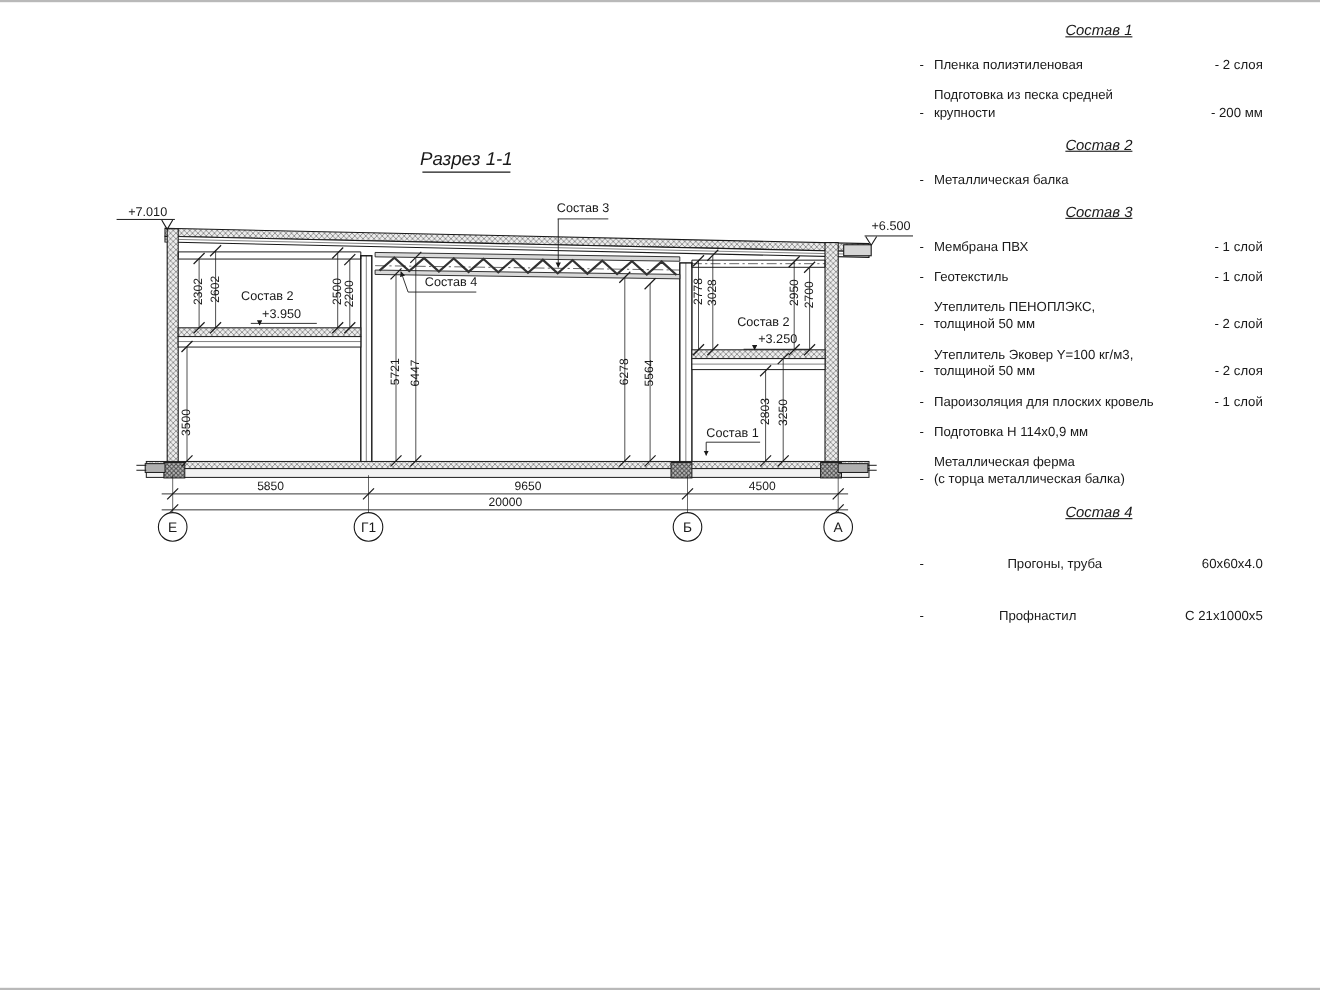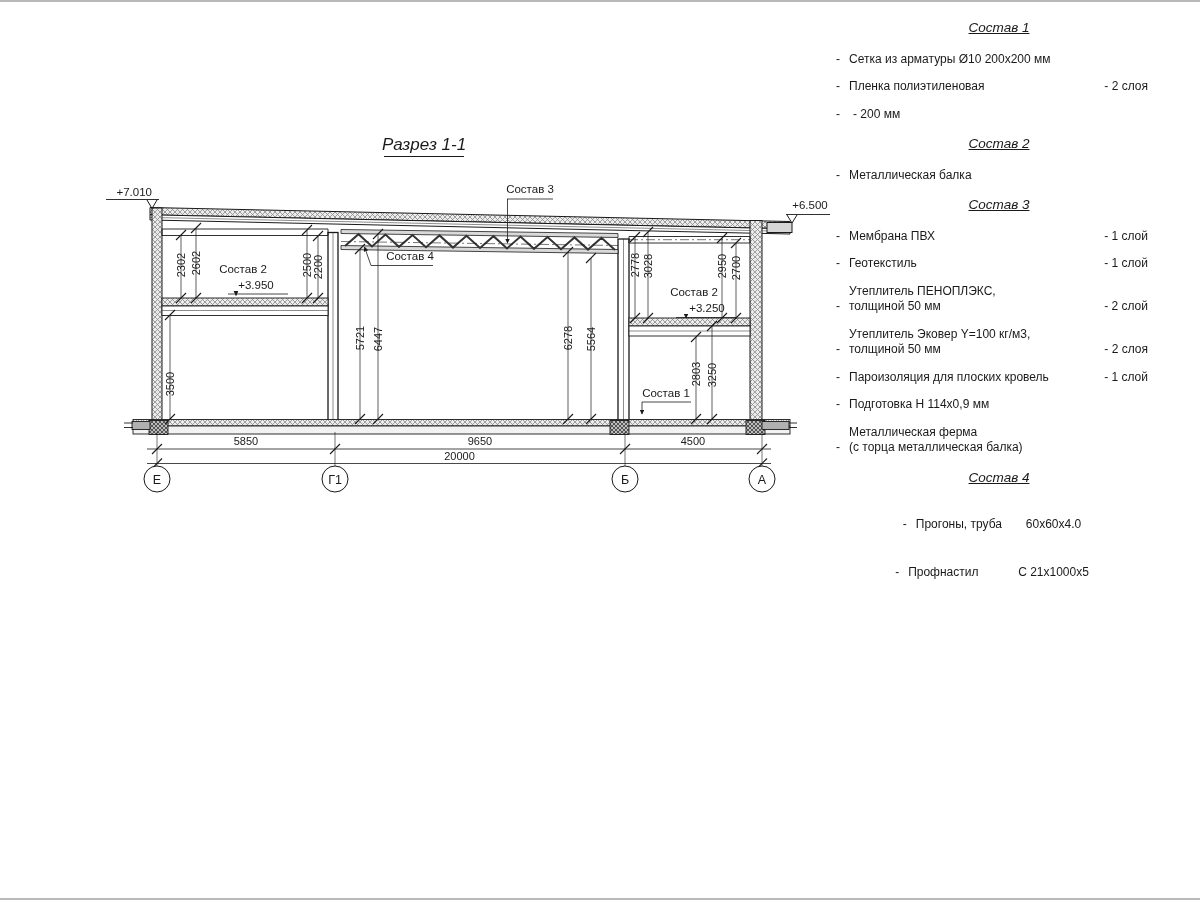--- a/index.html
+++ b/index.html
@@ -15,21 +15,21 @@
   .axisLbl{font-size:12.5px;}
   .legend{position:absolute;left:836px;top:18px;width:312px;font-size:12px;line-height:15.5px;}
   .section-title{font-style:italic;font-size:13.5px;text-decoration:underline;
     text-align:center;margin:0 0 16px;padding-left:14px;font-weight:normal;}
   .section + .section .section-title{margin-top:14px;}
   .item{display:flex;align-items:flex-end;margin-bottom:12px;}
   .dash{flex:0 0 13px;}
   .dash::before{content:"-";}
   .itext{flex:1;white-space:pre-line;}
   .ival{white-space:nowrap;padding-left:4px;}
-  .s4 .item{justify-content:center;margin-top:32px;}
+  .s4 .item{justify-content:space-between;margin-top:32px;}
   .s4 .itext{flex:0 0 110px;}
   .s4 .ival{padding-left:0;}
 </style>
 </head>
 <body>
 
 <div class="page">
 
   <svg id="dwg" style="position:absolute;left:0;top:0" width="830" height="520" viewBox="0 0 830 520">
     <defs>
@@ -280,30 +280,27 @@
         </g>
       </g>
   </svg>
 
   <aside class="legend">
 
     <div class="section">
       <h3 class="section-title">Состав 1</h3>
       <div class="item">
           <span class="dash"></span>
-          <span class="itext">Сетка из арматуры Ø10 200х200 мм</span>
-          <span class="ival"></span>
-        </div>
-      <div class="item">
-          <span class="dash"></span>
           <span class="itext">Пленка полиэтиленовая</span>
           <span class="ival">- 2 слоя</span>
         </div>
       <div class="item">
           <span class="dash"></span>
+          <span class="itext">Подготовка из песка средней
+крупности</span>
           <span class="ival">- 200 мм</span>
         </div>
     </div>
 
     <div class="section">
       <h3 class="section-title">Состав 2</h3>
       <div class="item">
           <span class="dash"></span>
           <span class="itext">Металлическая балка</span>
           <span class="ival"></span>

